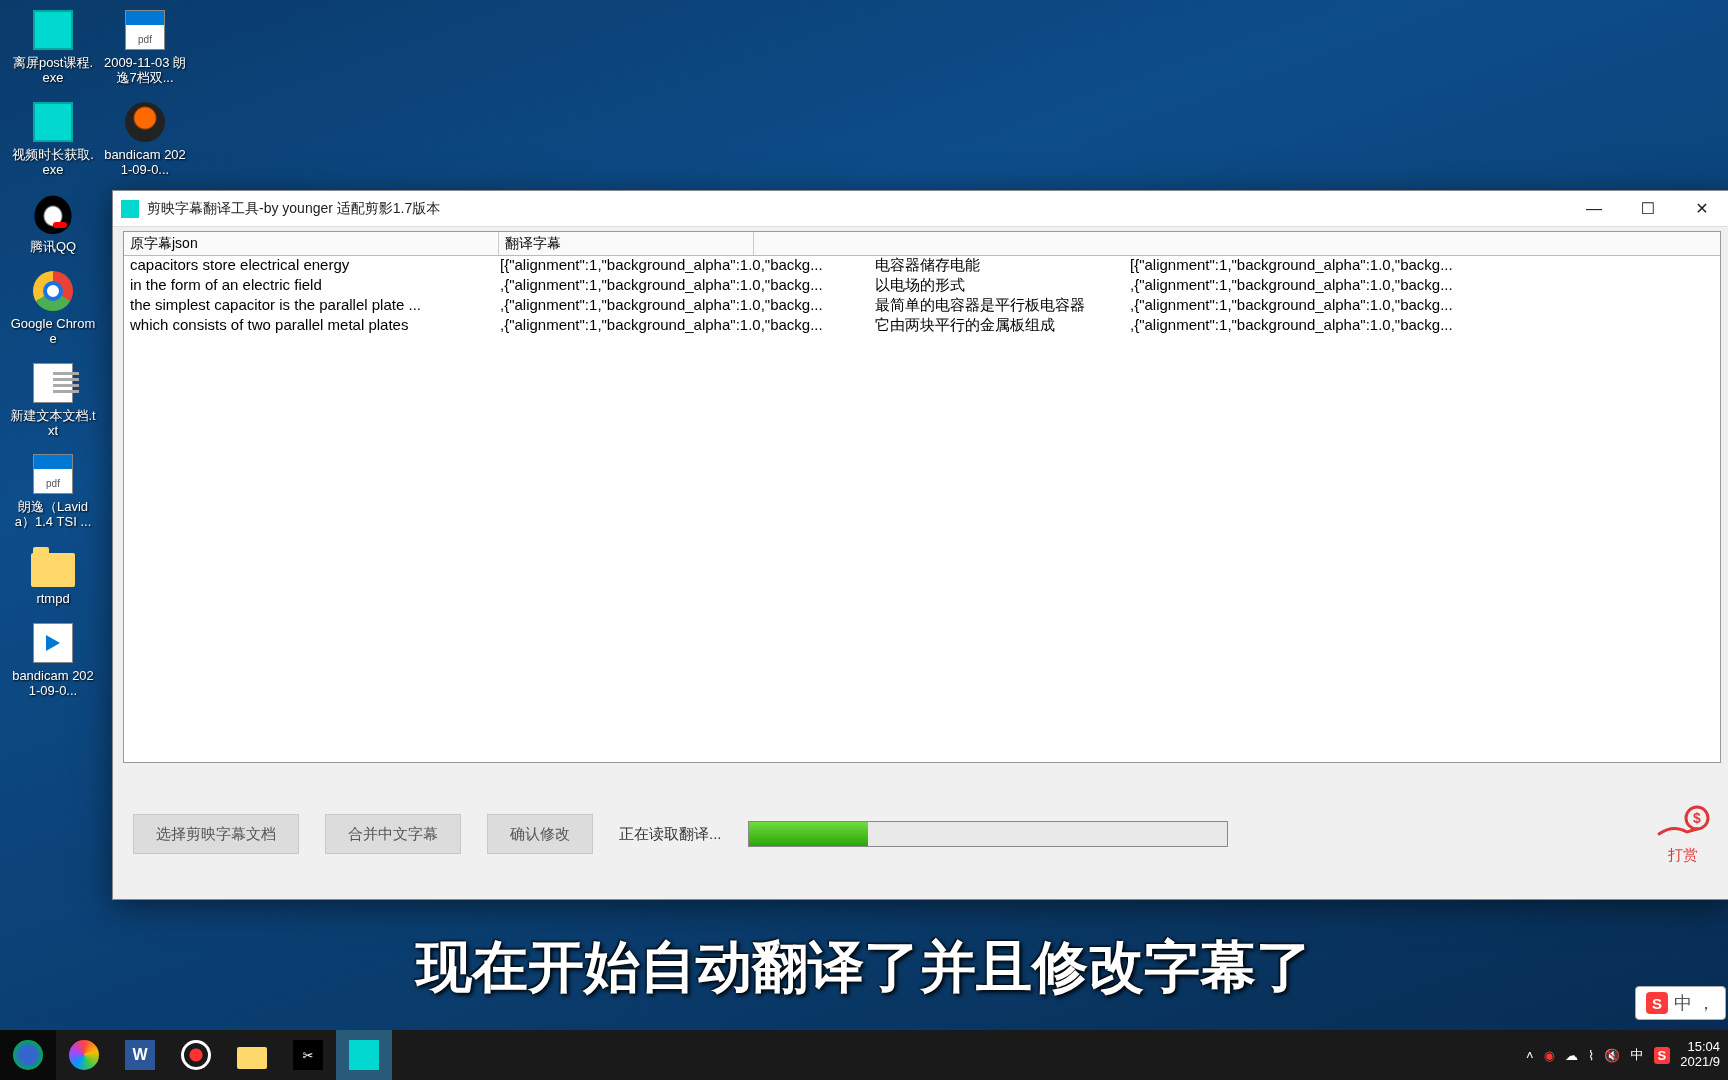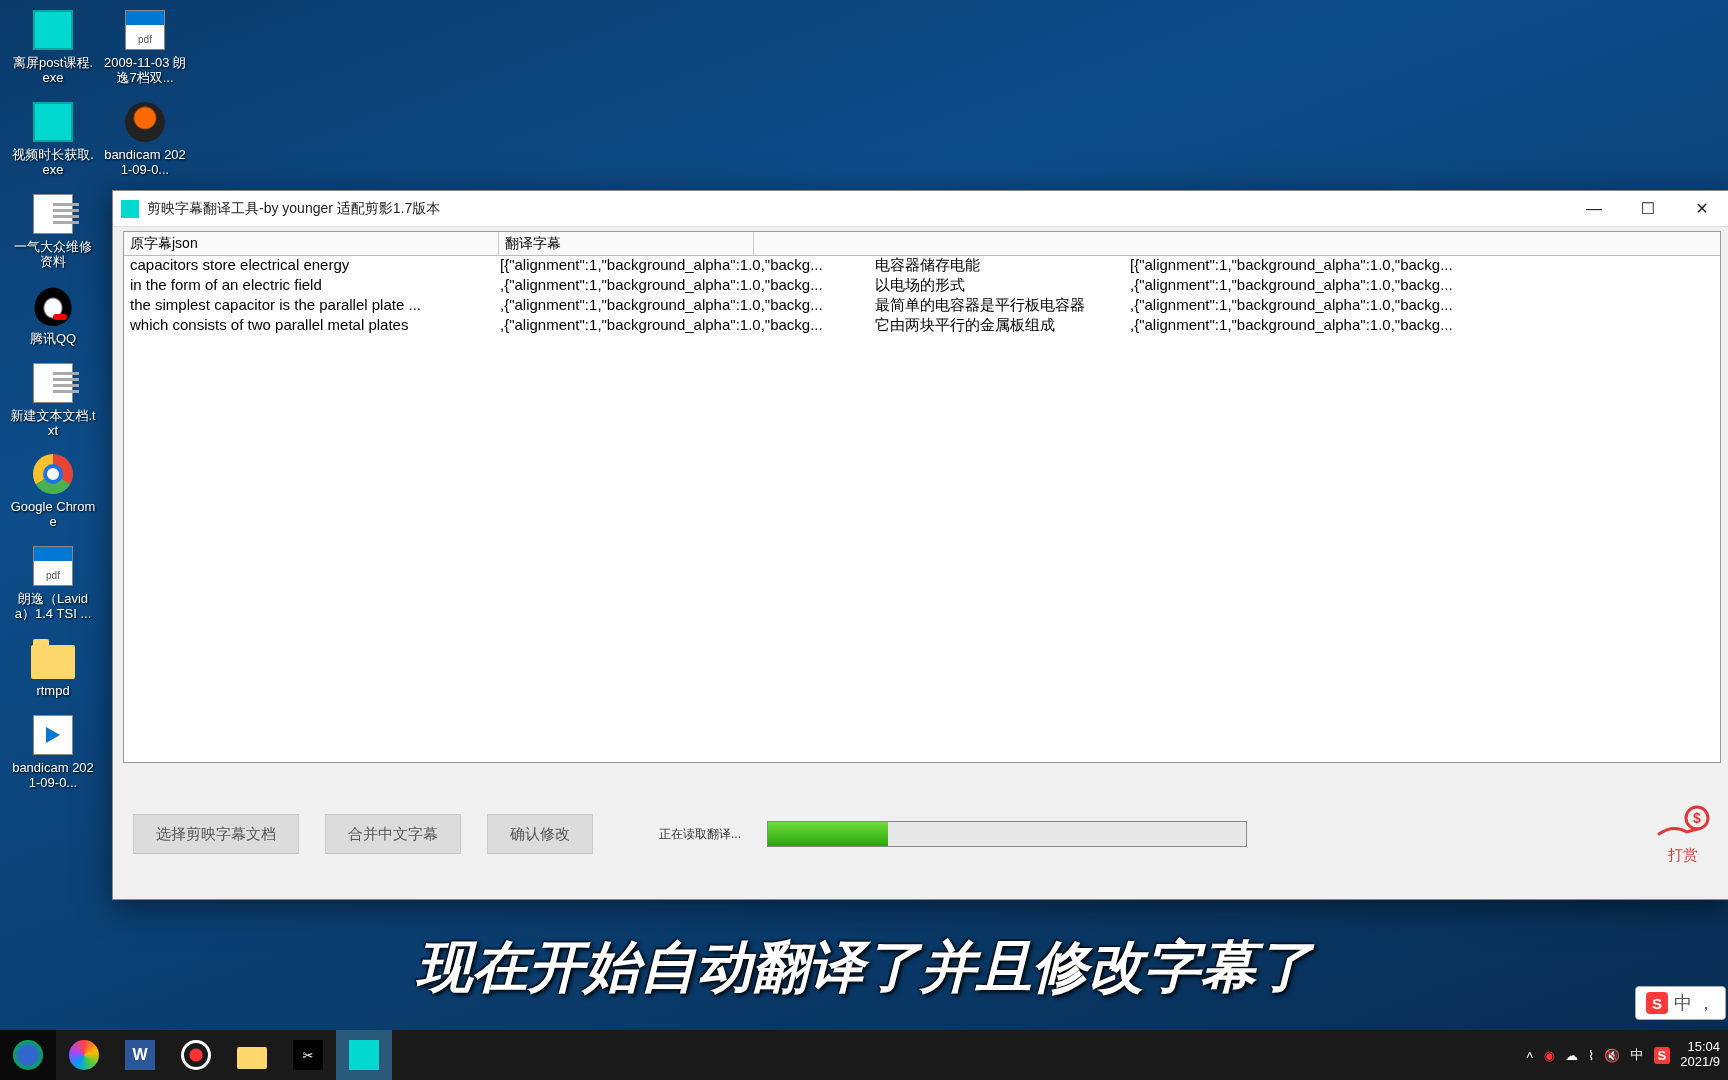--- a/index.html
+++ b/index.html
@@ -34,27 +34,27 @@
 .grid { flex:1; margin:4px 10px 6px 10px; border:1px solid #999; background:#fff;}
 .ghead{display:flex;height:24px;border-bottom:1px solid #bbb;background:#fafafa;}
 .ghead div{border-right:1px solid #ccc;font-size:14px;color:#000;padding:3px 6px;}
 .gbody{font-family:"SimSun","NSimSun",monospace;font-size:15px;}
 .grow{display:flex;height:20px;}
 .grow div{border-right:1px solid transparent;padding:0 6px;white-space:nowrap;overflow:hidden;text-overflow:ellipsis;color:#000;}
 .c0{width:370px;} .c1{width:375px;} .c2{width:255px;} .c3{flex:1;}
 
 .bottombar{height:130px;padding:18px 20px;display:flex;align-items:center;gap:26px;}
 .bbtn{height:40px;padding:0 22px;background:#dcdcdc;border:1px solid #c8c8c8;font-size:15px;color:#555;display:flex;align-items:center;}
-.status{font-size:12px;color:#333;margin-left:40px;}
+.status{font-size:15px;color:#333;}
 .progress{flex:0 0 480px;height:26px;border:1px solid #888;background:#e8e8e8;overflow:hidden;}
 .progress .fill{height:100%;width:25%;background:linear-gradient(#6edc3e,#2aa60a);}
 .donate{margin-left:auto;text-align:center;color:#e03838;font-size:15px;}
 .donate svg{display:block;margin:0 auto 2px;}
 
-.caption{position:absolute;left:0;right:0;top:930px;text-align:center;color:#fff;font-size:56px;font-weight:600;text-shadow:2px 2px 4px #000,-1px -1px 2px #000;font-style:italic;}
+.caption{position:absolute;left:0;right:0;top:930px;text-align:center;color:#fff;font-size:56px;font-weight:600;text-shadow:2px 2px 4px #000,-1px -1px 2px #000;}
 
 .taskbar{position:absolute;left:0;right:0;bottom:0;height:50px;background:#1a1a1a;display:flex;align-items:center;}
 .taskbar .tb{width:56px;height:50px;display:flex;align-items:center;justify-content:center;}
 .tb.edge{background:#0a0a0a;} .tb .ico{width:30px;height:30px;}
 .tray{margin-left:auto;display:flex;align-items:center;color:#fff;font-size:13px;padding-right:8px;gap:10px;}
 .tray .clock{text-align:right;line-height:1.15;}
 .ime{position:absolute;right:2px;bottom:60px;background:#fff;border:1px solid #aaa;border-radius:4px;padding:4px 10px;font-size:18px;color:#555;display:flex;align-items:center;gap:6px;}
 .ime .slogo{width:22px;height:22px;background:#ff3a3a;border-radius:4px;color:#fff;font-weight:bold;display:flex;align-items:center;justify-content:center;font-size:15px;}
 
 .dico .lbl{line-height:1.15;word-break:break-all;}
@@ -72,41 +72,35 @@
         <div class="lbl">离屏post课程.exe</div>
       </div>
       <div class="dico">
         <div class="ibox">
           <div class="app-teal"></div>
         </div>
         <div class="lbl">视频时长获取.exe</div>
       </div>
       <div class="dico">
         <div class="ibox">
+          <div class="app-qq"></div>
+        </div>
+        <div class="lbl">腾讯QQ</div>
+      </div>
+      <div class="dico">
+        <div class="ibox">
+          <div class="app-chrome"></div>
+        </div>
+        <div class="lbl">Google Chrome</div>
+      </div>
+      <div class="dico">
+        <div class="ibox">
           <div class="app-txt"></div>
         </div>
-        <div class="lbl">一气大众维修资料</div>
-      </div>
-      <div class="dico">
-        <div class="ibox">
-          <div class="app-qq"></div>
-        </div>
-        <div class="lbl">腾讯QQ</div>
-      </div>
-      <div class="dico">
-        <div class="ibox">
-          <div class="app-txt"></div>
-        </div>
         <div class="lbl">新建文本文档.txt</div>
-      </div>
-      <div class="dico">
-        <div class="ibox">
-          <div class="app-chrome"></div>
-        </div>
-        <div class="lbl">Google Chrome</div>
       </div>
       <div class="dico">
         <div class="ibox">
           <div class="app-pdf"></div>
         </div>
         <div class="lbl">朗逸（Lavida）1.4 TSI ...</div>
       </div>
       <div class="dico">
         <div class="ibox">
           <div class="app-folder"></div>

